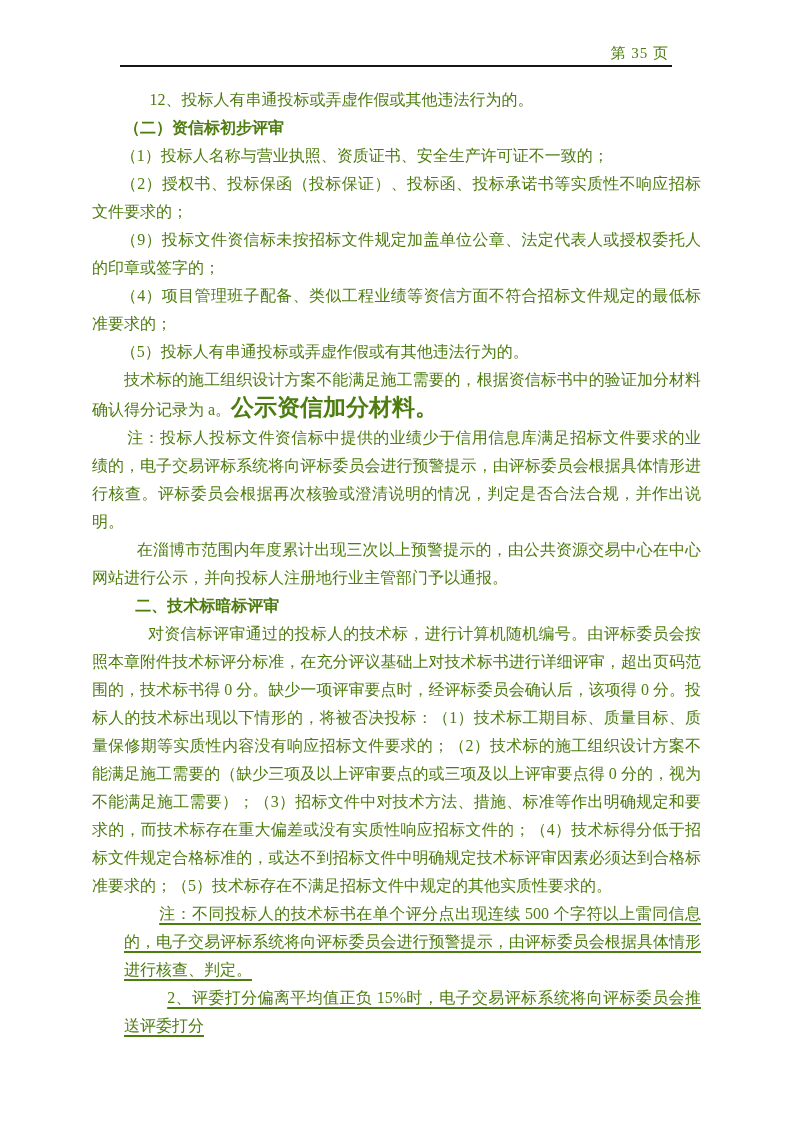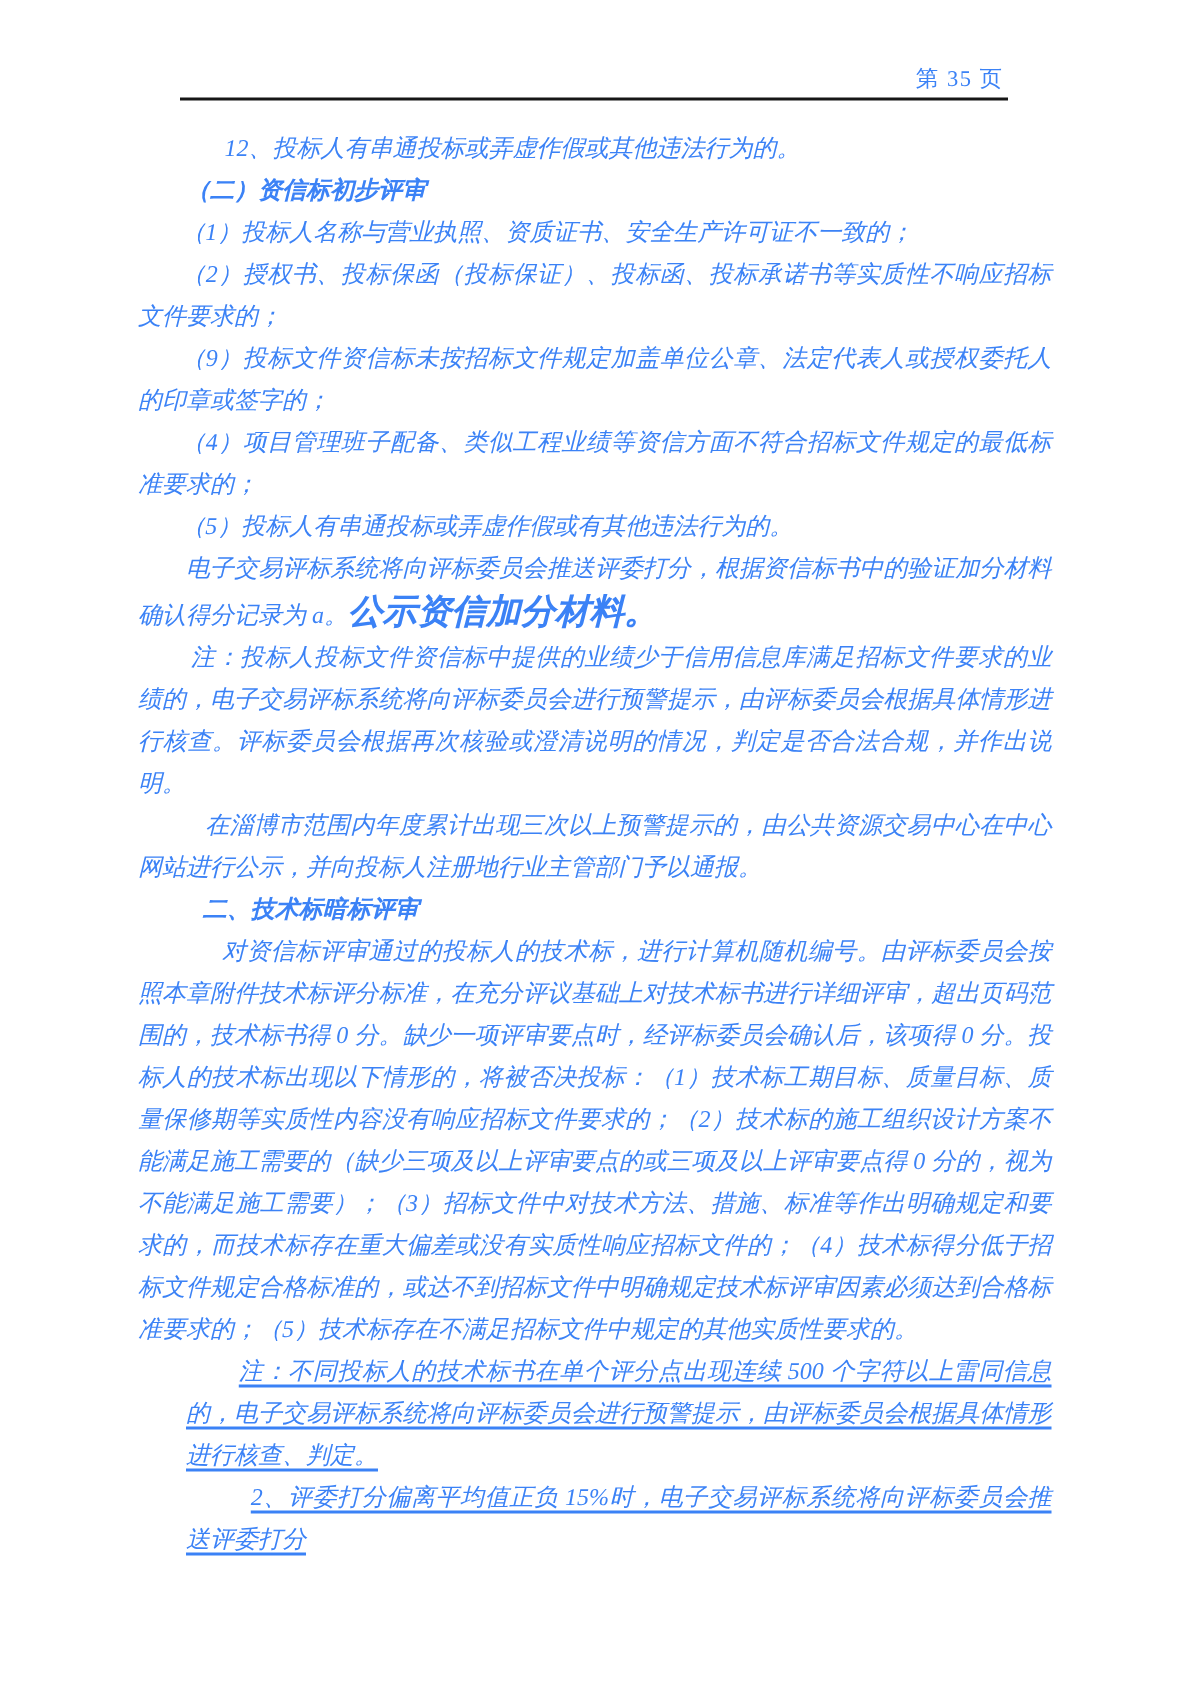--- a/index.html
+++ b/index.html
@@ -1,21 +1,21 @@
 <!DOCTYPE html>
 <html><head>
 <meta charset="utf-8">
 <style>
   html, body { margin: 0; padding: 0; background: #ffffff; }
   .page {
     position: relative;
     width: 793px;
     height: 1122px;
     background: #ffffff;
-    color: #3b82f6;
+    color: #4d7c0f;
     font-family: "Liberation Serif", "DejaVu Serif", serif;
     overflow: hidden;
   }
   .header {
     position: absolute;
     left: 120px;
     top: 44px;
     width: 552px;
     display: flex;
     align-items: flex-end;
@@ -39,21 +39,20 @@
     top: 86px;
     width: 609px;
   }
   .para {
     margin: 0;
     font-size: 16px;
     line-height: 28px;
     text-align: justify;
     text-justify: inter-ideograph;
     word-break: break-all;
-    font-style: italic;
   }
   .para.heading { font-weight: bold; }
   .para.note-underline {
     text-decoration: underline;
     text-underline-offset: 4px;
     text-decoration-thickness: 1.5px;
     margin-left: 32px;
   }
   .emph {
     font-weight: bold;
@@ -69,21 +68,21 @@
     <div class="header-page">第 35 页</div>
   </div>
   <div class="doc-body">
       <p class="para" style="text-indent: 3.6em;"><span>12、投标人有串通投标或弄虚作假或其他违法行为的。</span></p>
       <p class="para heading" style="text-indent: 2em;"><span>（二）资信标初步评审</span></p>
       <p class="para" style="text-indent: 1.8em;"><span>（1）投标人名称与营业执照、资质证书、安全生产许可证不一致的；</span></p>
       <p class="para" style="text-indent: 1.8em;"><span>（2）授权书、投标保函（投标保证）、投标函、投标承诺书等实质性不响应招标文件要求的；</span></p>
       <p class="para" style="text-indent: 1.8em;"><span>（9）投标文件资信标未按招标文件规定加盖单位公章、法定代表人或授权委托人的印章或签字的；</span></p>
       <p class="para" style="text-indent: 1.8em;"><span>（4）项目管理班子配备、类似工程业绩等资信方面不符合招标文件规定的最低标准要求的；</span></p>
       <p class="para" style="text-indent: 1.8em;"><span>（5）投标人有串通投标或弄虚作假或有其他违法行为的。</span></p>
-      <p class="para" style="text-indent: 2em;"><span>电子交易评标系统将向评标委员会推送评委打分，根据资信标书中的验证加分材料确认得分记录为 a。</span><span class="emph">公示资信加分材料。</span></p>
+      <p class="para" style="text-indent: 2em;"><span>技术标的施工组织设计方案不能满足施工需要的，根据资信标书中的验证加分材料确认得分记录为 a。</span><span class="emph">公示资信加分材料。</span></p>
       <p class="para" style="text-indent: 2.2em;"><span>注：投标人投标文件资信标中提供的业绩少于信用信息库满足招标文件要求的业绩的，电子交易评标系统将向评标委员会进行预警提示，由评标委员会根据具体情形进行核查。评标委员会根据再次核验或澄清说明的情况，判定是否合法合规，并作出说明。</span></p>
       <p class="para" style="text-indent: 2.8em;"><span>在淄博市范围内年度累计出现三次以上预警提示的，由公共资源交易中心在中心网站进行公示，并向投标人注册地行业主管部门予以通报。</span></p>
       <p class="para heading" style="text-indent: 2.7em;"><span>二、技术标暗标评审</span></p>
       <p class="para" style="text-indent: 3.5em;"><span>对资信标评审通过的投标人的技术标，进行计算机随机编号。由评标委员会按照本章附件技术标评分标准，在充分评议基础上对技术标书进行详细评审，超出页码范围的，技术标书得 0 分。缺少一项评审要点时，经评标委员会确认后，该项得 0 分。投标人的技术标出现以下情形的，将被否决投标：（1）技术标工期目标、质量目标、质量保修期等实质性内容没有响应招标文件要求的；（2）技术标的施工组织设计方案不能满足施工需要的（缺少三项及以上评审要点的或三项及以上评审要点得 0 分的，视为不能满足施工需要）；（3）招标文件中对技术方法、措施、标准等作出明确规定和要求的，而技术标存在重大偏差或没有实质性响应招标文件的；（4）技术标得分低于招标文件规定合格标准的，或达不到招标文件中明确规定技术标评审因素必须达到合格标准要求的；（5）技术标存在不满足招标文件中规定的其他实质性要求的。</span></p>
       <p class="para note-underline" style="text-indent: 2.2em;"><span>注：不同投标人的技术标书在单个评分点出现连续 500 个字符以上雷同信息的，电子交易评标系统将向评标委员会进行预警提示，由评标委员会根据具体情形进行核查、判定。</span></p>
       <p class="para note-underline" style="text-indent: 2.7em;"><span>2、评委打分偏离平均值正负 15%时，电子交易评标系统将向评标委员会推送评委打分</span></p>
     </div>
 </div>
 
 </body></html>

